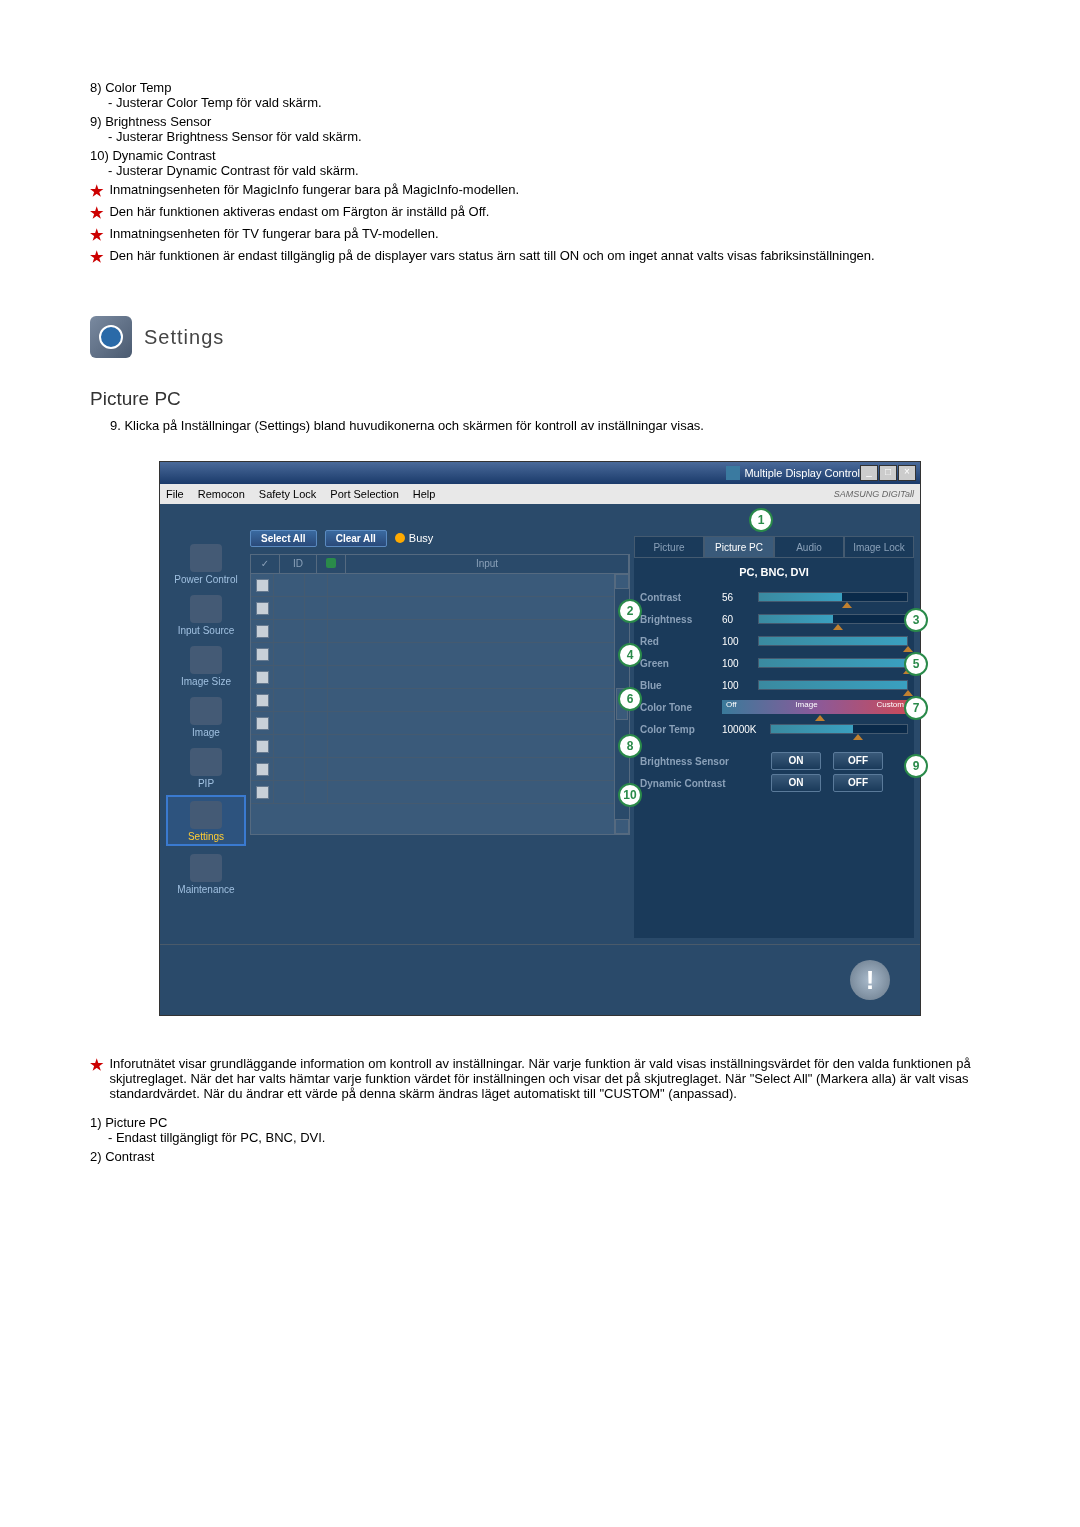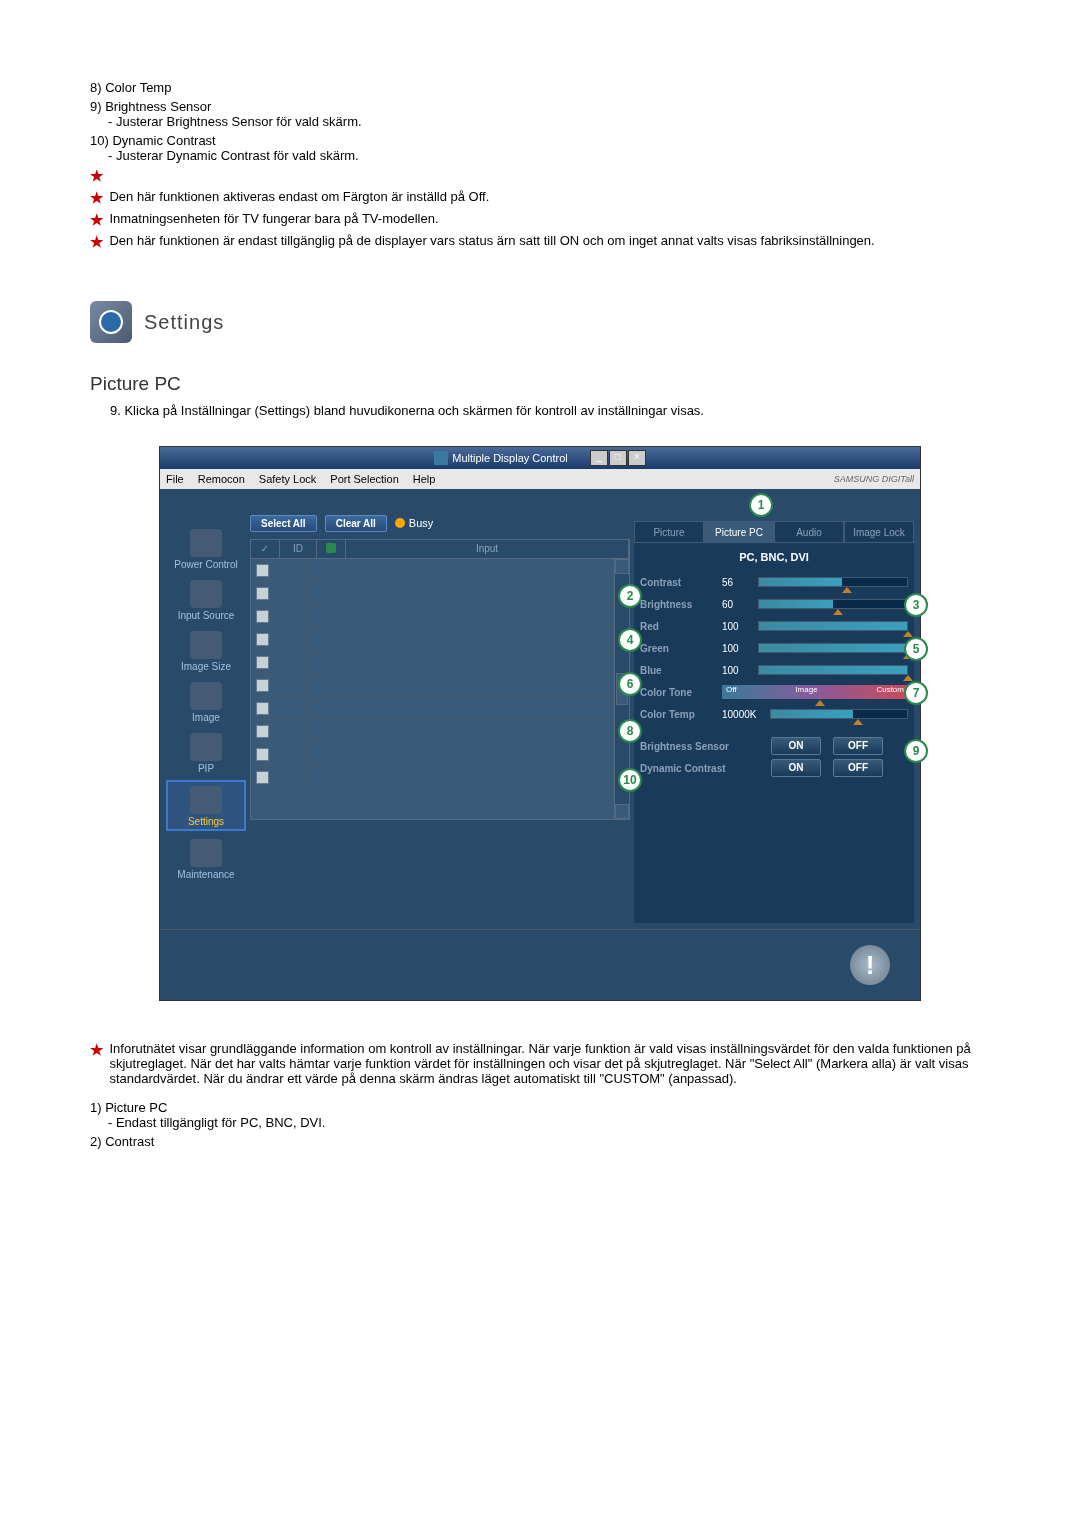--- a/index.html
+++ b/index.html
@@ -80,24 +80,23 @@
     width: 760px;
     margin: 0 auto 40px auto;
     border: 1px solid #333;
     font-size: 11px;
   }
   .titlebar {
     background: linear-gradient(to bottom, #4a6a9a, #1a3a6a);
     color: #fff;
     display: flex;
     align-items: center;
-    justify-content: center;
+    justify-content: flex-end;
     height: 22px;
     padding: 0 4px;
-    gap: 22px;
   }
   .titlebar-left {
     display: flex;
     align-items: center;
     gap: 4px;
   }
   .win-btns {
     display: flex;
     gap: 1px;
   }
@@ -391,35 +390,37 @@
     margin-bottom: 14px;
   }
 </style>
 </head>
 <body>
 
 <div>
   <div class="numbered-item">
     <span>8)</span>
     <span>Color Temp</span>
+    <div class="desc">- Justerar Color Temp för vald skärm.</div>
   </div>
   <div class="numbered-item">
     <span>9)</span>
     <span>Brightness Sensor</span>
     <div class="desc">- Justerar Brightness Sensor för vald skärm.</div>
   </div>
   <div class="numbered-item">
     <span>10)</span>
     <span>Dynamic Contrast</span>
     <div class="desc">- Justerar Dynamic Contrast för vald skärm.</div>
   </div>
 </div>
 
 <div class="star-note">
   <span class="star-icon">★</span>
+  <span class="text">Inmatningsenheten för MagicInfo fungerar bara på MagicInfo-modellen.</span>
 </div>
 <div class="star-note">
   <span class="star-icon">★</span>
   <span class="text">Den här funktionen aktiveras endast om Färgton är inställd på Off.</span>
 </div>
 <div class="star-note">
   <span class="star-icon">★</span>
   <span class="text">Inmatningsenheten för TV fungerar bara på TV-modellen.</span>
 </div>
 <div class="star-note">

